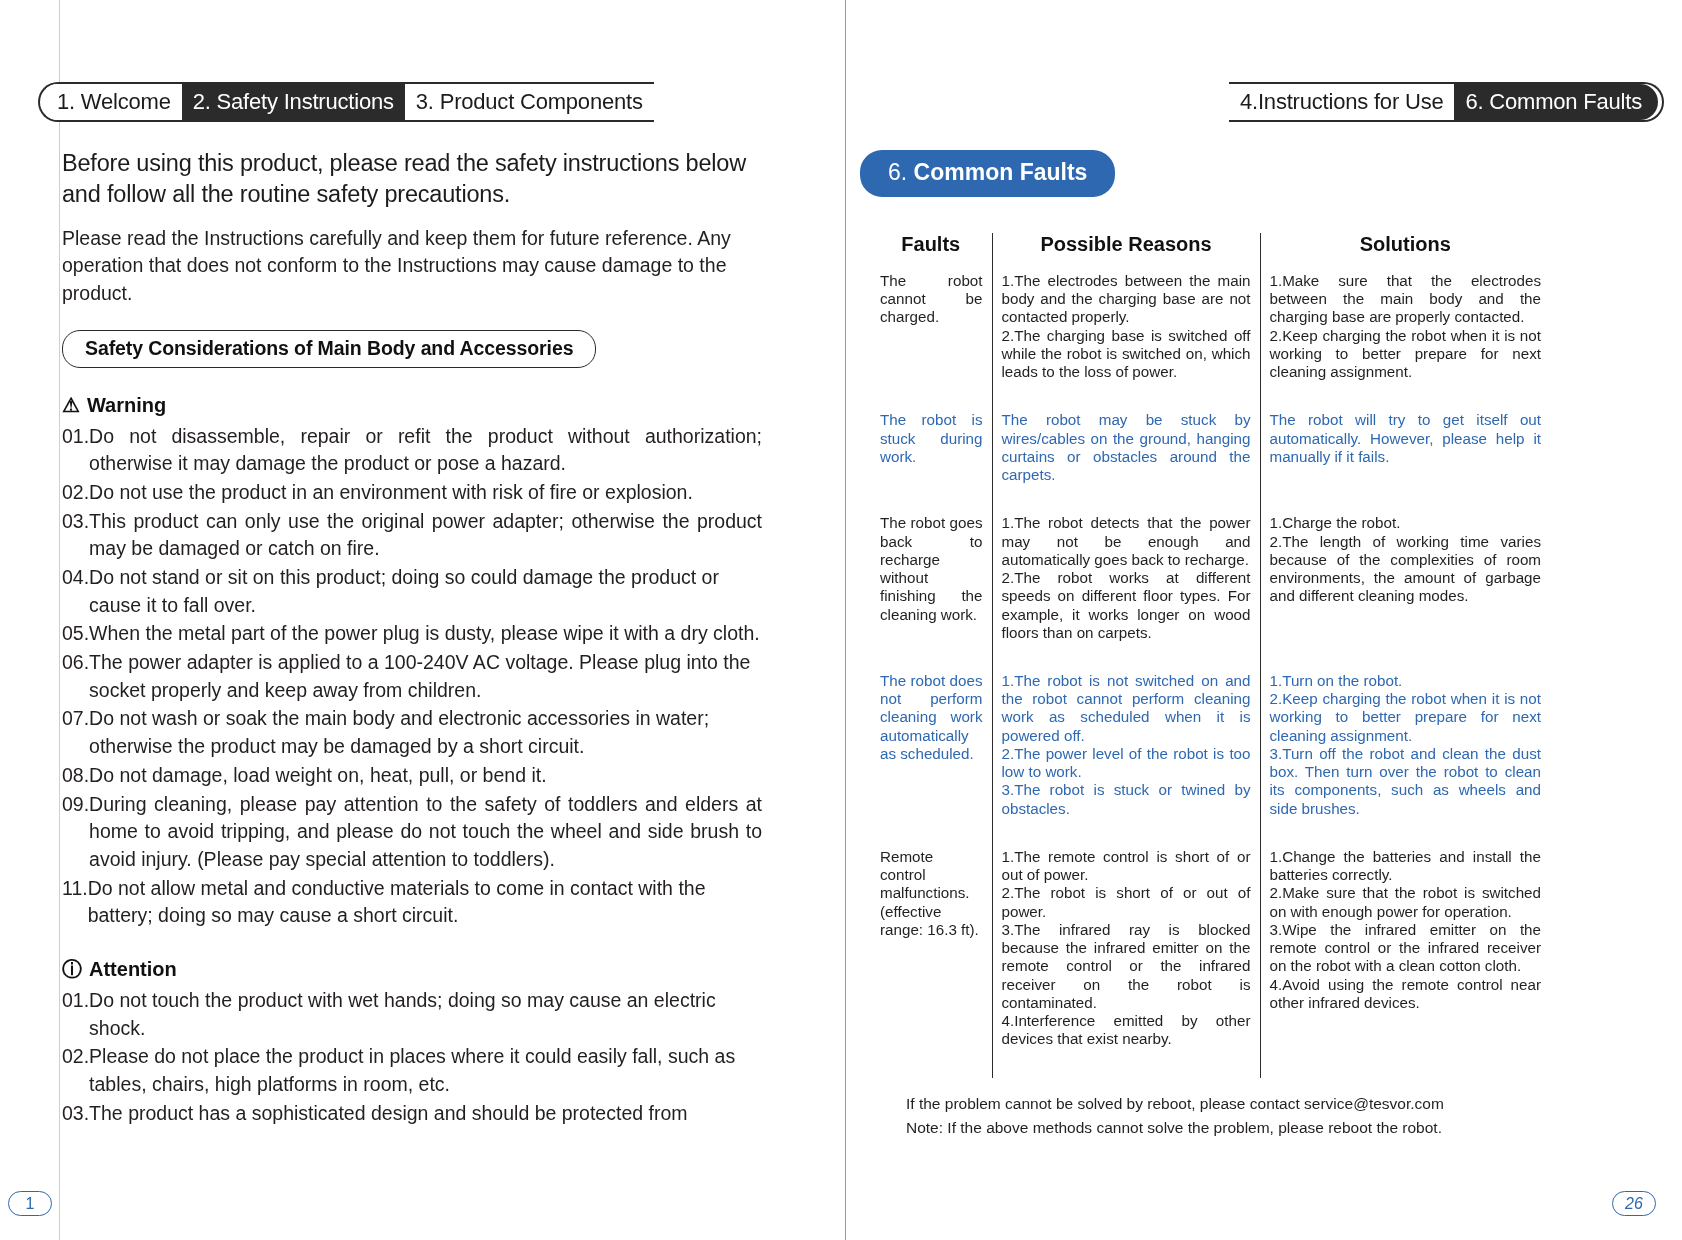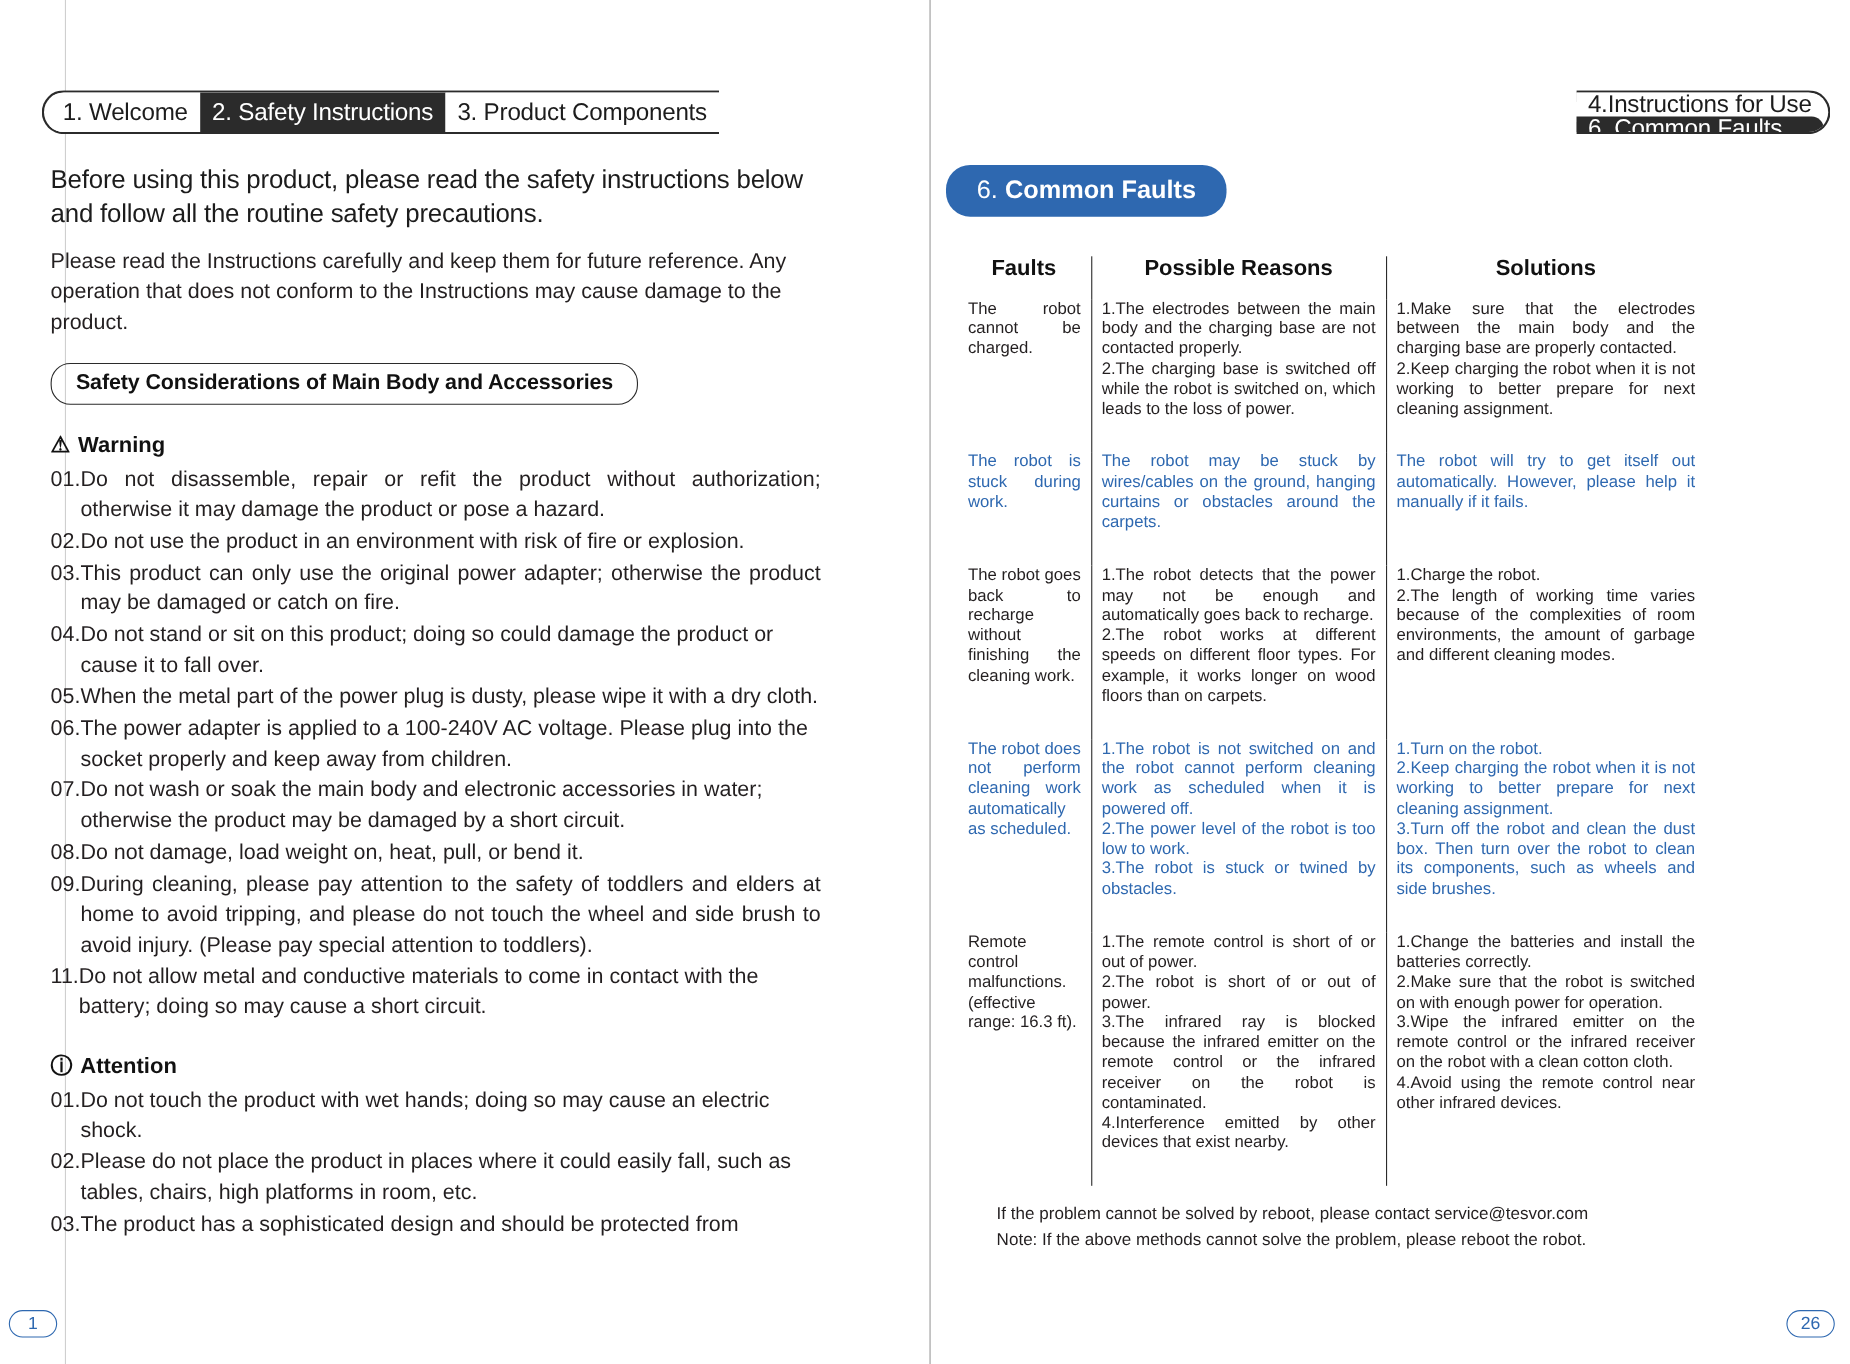--- a/index.html
+++ b/index.html
@@ -43,42 +43,41 @@
     left: 38px; top: 82px;
     border-radius: 20px 0 0 20px;
     border-right: none;
     padding-left: 6px;
   }
   .tabbar.right {
     right: 18px; top: 82px;
     border-radius: 0 20px 20px 0;
     border-left: none;
     padding-right: 4px;
-    flex-direction: column;
   }
   .tab {
     display: flex; align-items: center;
     padding: 0 11px;
     font-size: 22px;
     letter-spacing: -0.2px;
     color: #1c1c1c;
     white-space: nowrap;
     background: #fff;
     line-height: 1;
   }
   .tab.active {
     background: #2b2b2b;
     color: #ffffff;
   }
   .tabbar.right .tab.active { border-radius: 0 18px 18px 0; padding-right: 16px;}
 
   
   .left-page {
     position: absolute;
-    left: 46px; top: 148px;
+    left: 62px; top: 148px;
     width: 700px;
   }
   .lead {
     font-size: 23.5px;
     line-height: 1.33;
     letter-spacing: -0.2px;
     color: #1c1c1c;
     margin-bottom: 14px;
   }
   .subtext {
@@ -196,21 +195,21 @@
     position: absolute;
     bottom: 24px;
     width: 44px; height: 25px;
     border: 1.4px solid #2e68b0;
     border-radius: 13px;
     color: #2e68b0;
     font-size: 16px;
     display: flex; align-items: center; justify-content: center;
   }
   .pagenum.left { left: 8px; }
-  .pagenum.right { right: 14px; }
+  .pagenum.right { right: 26px; font-style: italic; }
 </style>
 </head>
 <body>
 
 <div id="page">
 
   <div class="left-edge-rule"></div>
   <div class="spine"></div>
 
   <div class="tabbar left">

